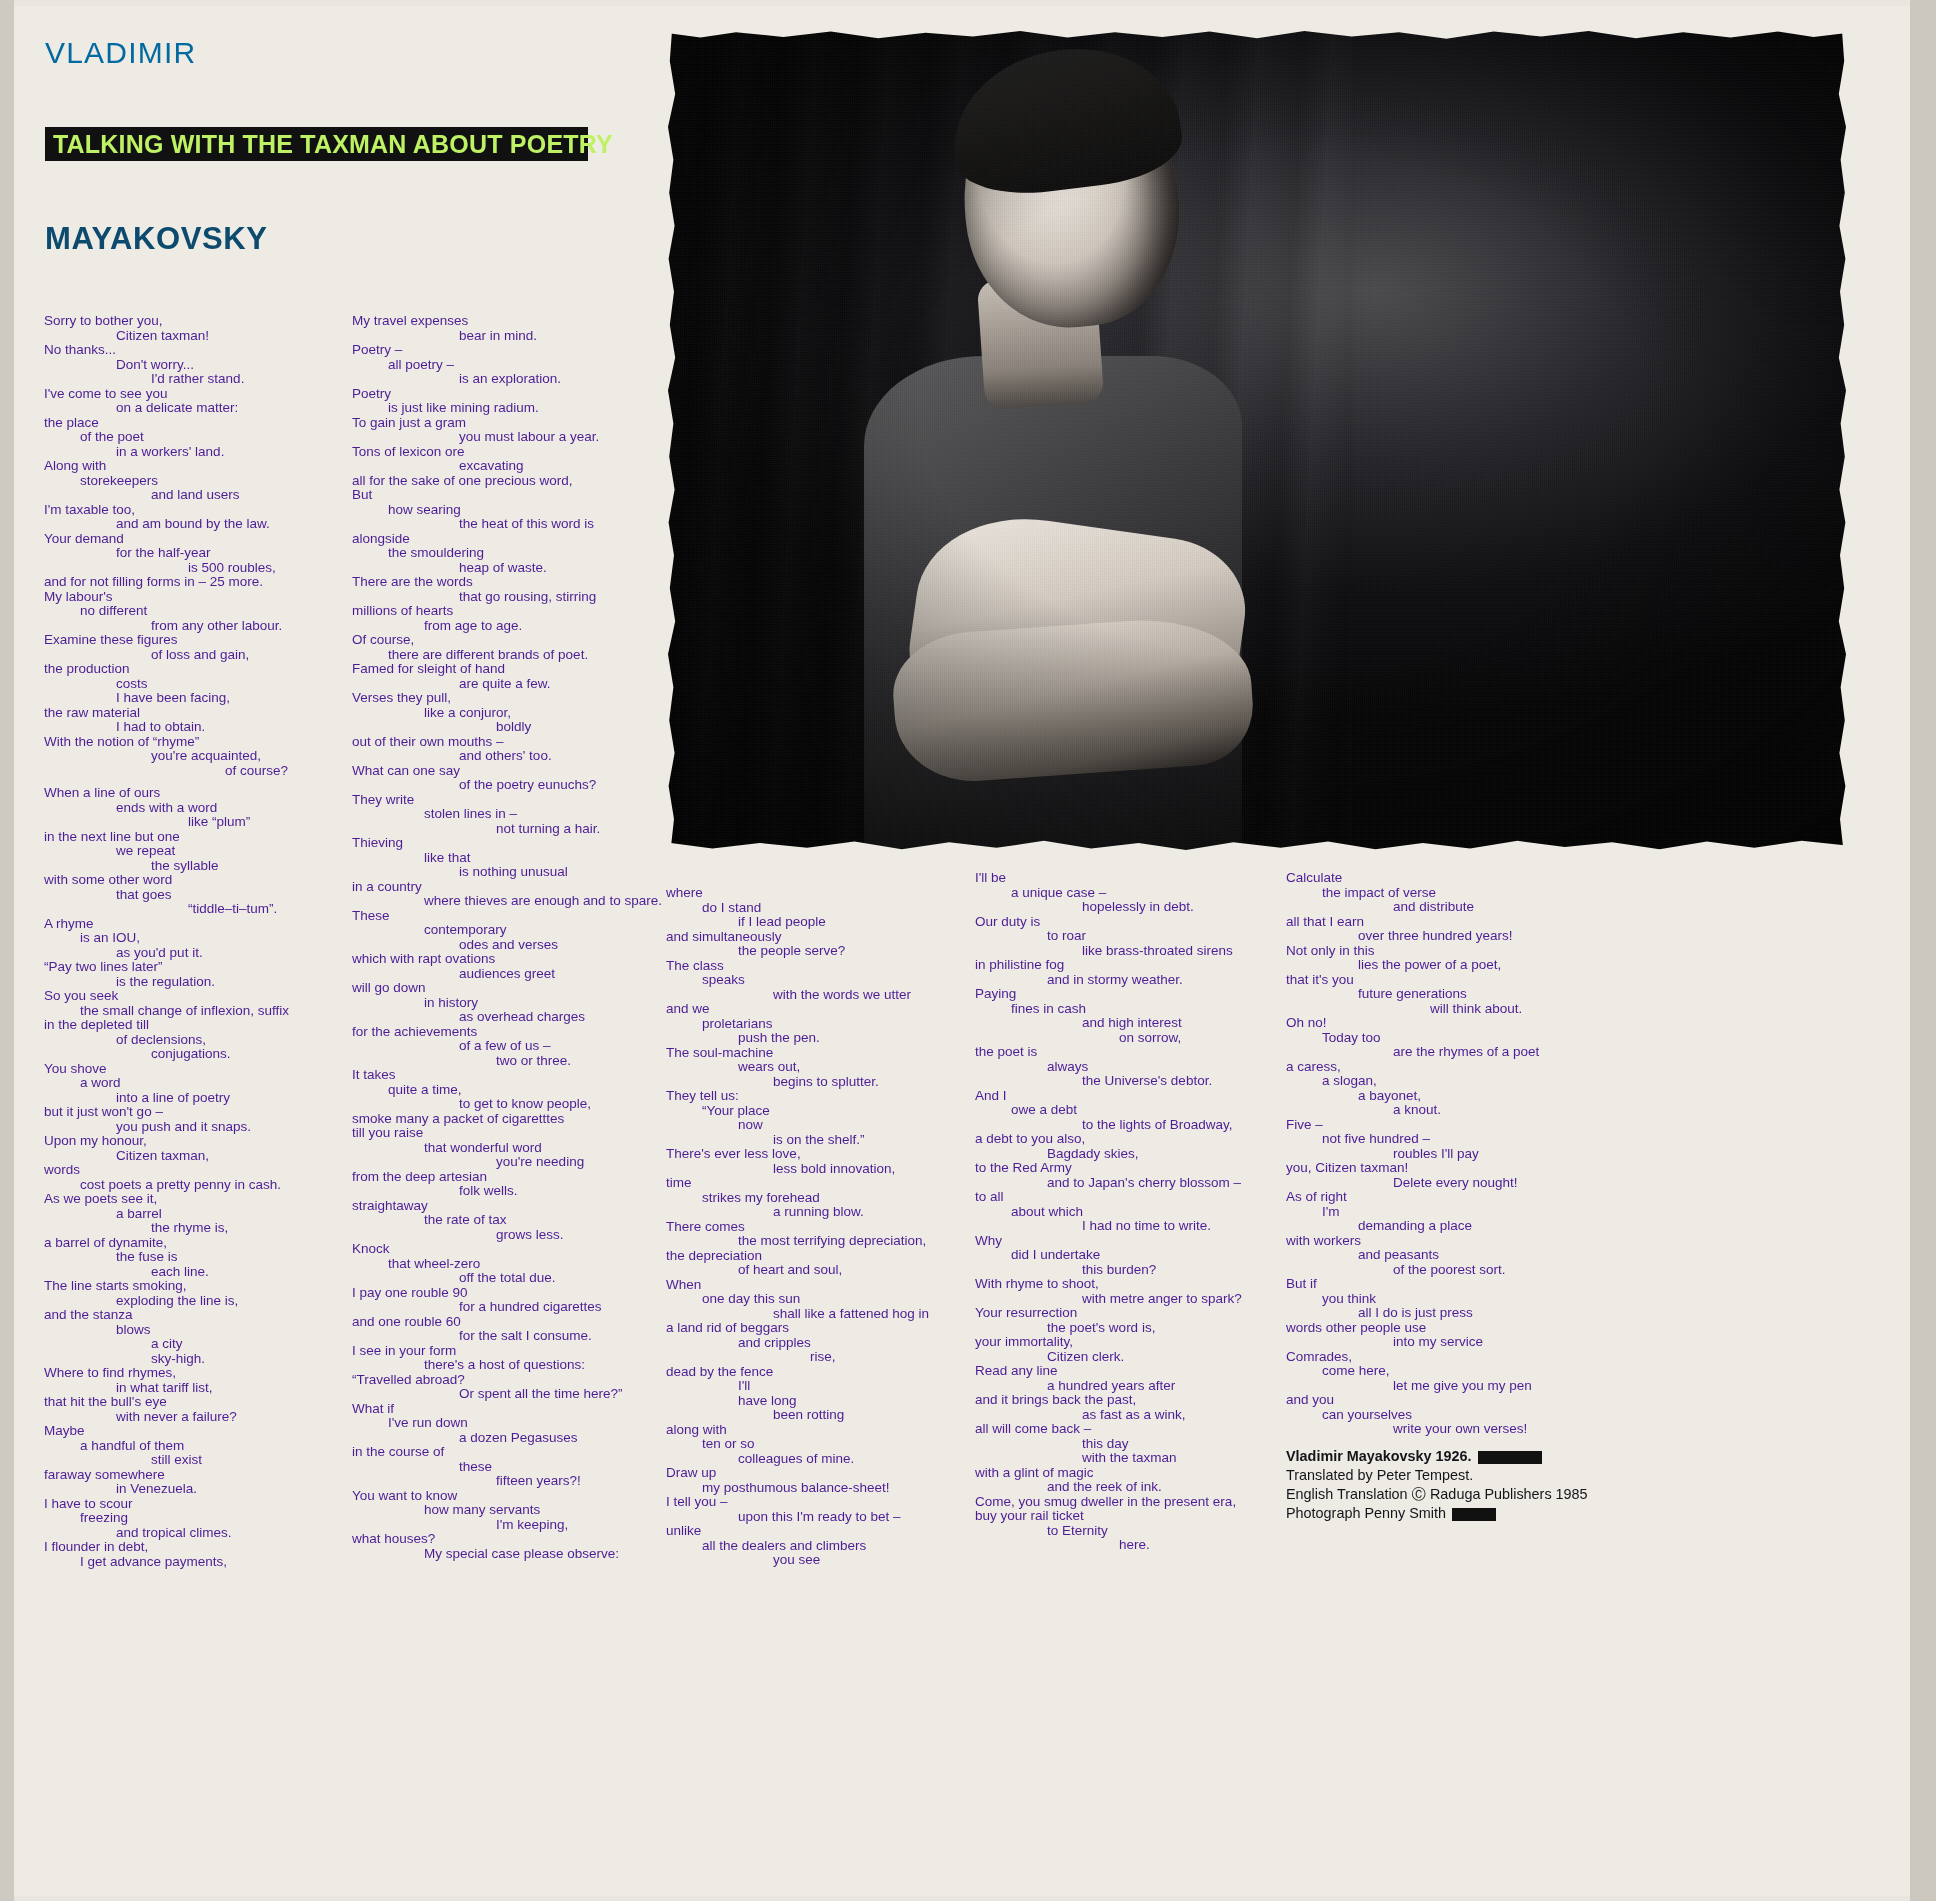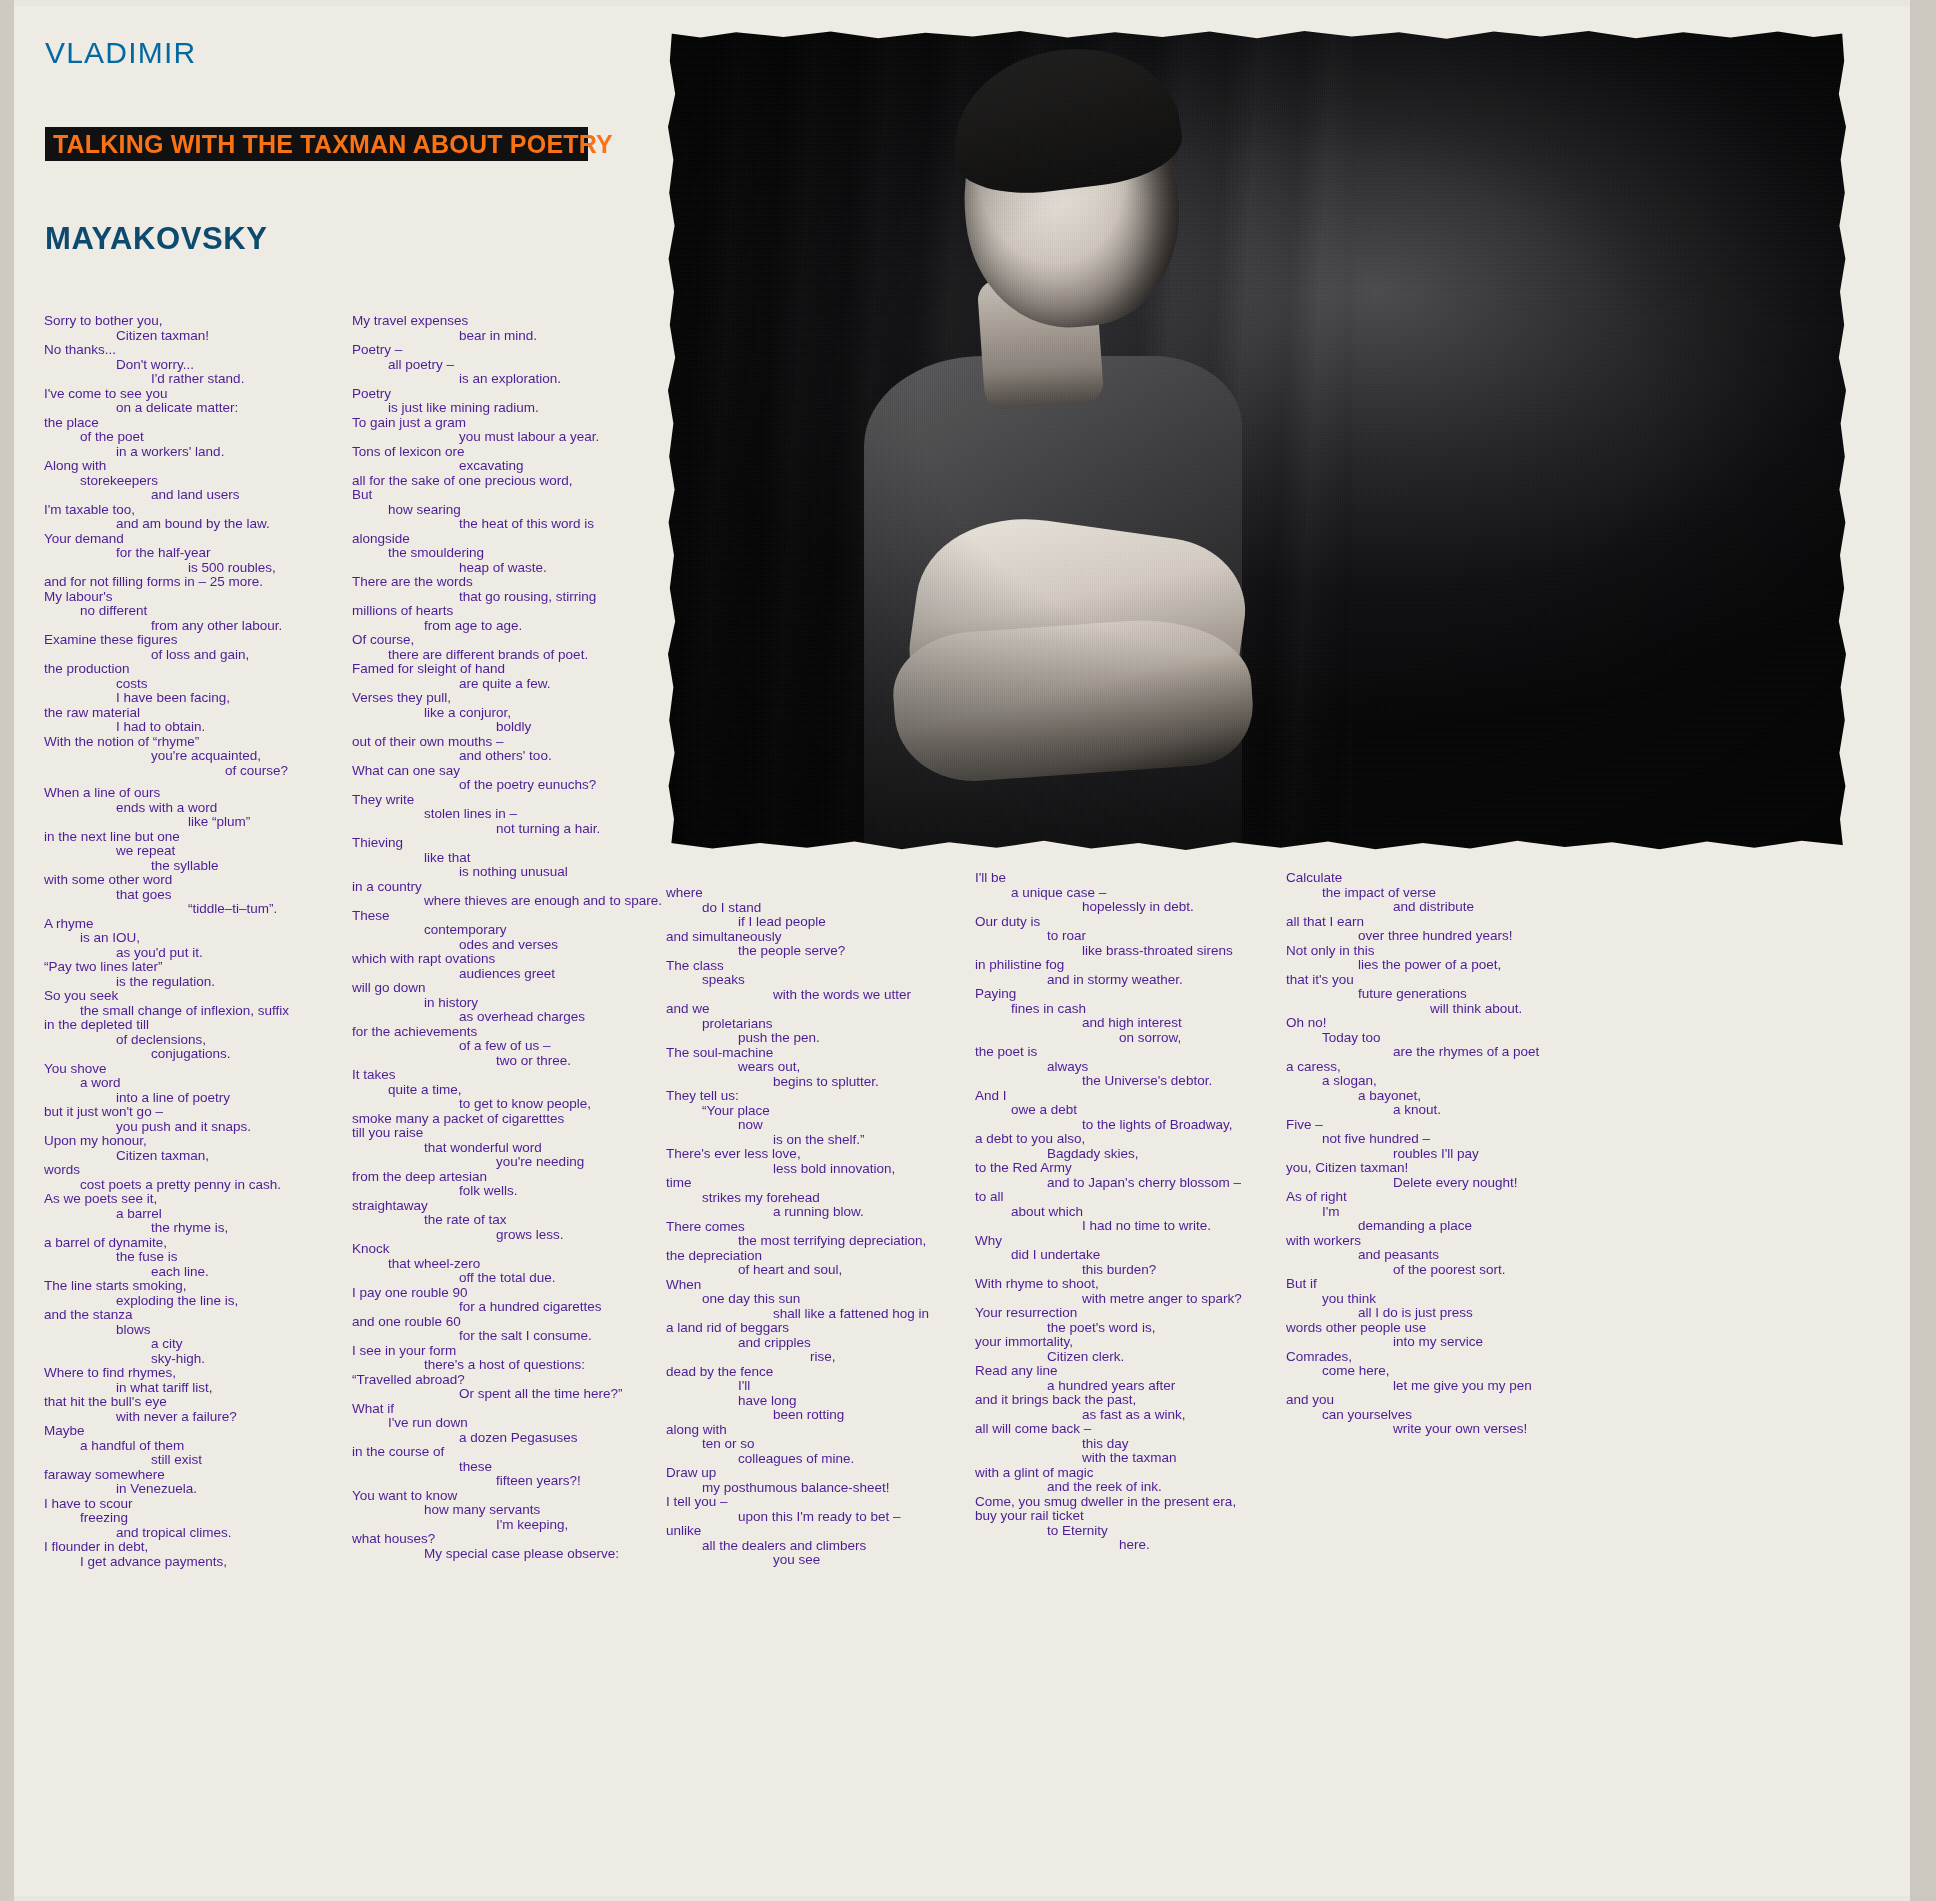--- a/index.html
+++ b/index.html
@@ -49,21 +49,21 @@
     position: absolute;
     left: 45px;
     top: 127px;
     width: 543px;
     height: 34px;
     background: #111;
     display: flex;
     align-items: center;
   }
   .album-title-bar span {
-    color: #f97316;
+    color: #bef264;
     font-size: 25px;
     letter-spacing: 0.2px;
     font-weight: 600;
     padding-left: 8px;
     white-space: nowrap;
   }
   .artist-name {
     position: absolute;
     left: 45px;
     top: 221px;
@@ -250,14 +250,20 @@
     <div class="torn left"></div>
     <div class="torn right"></div>
   </div>
 
   <div class="poem" id="col1"><span class="ln">Sorry to bother you,</span><span class="ln i2">Citizen taxman!</span><span class="ln">No thanks...</span><span class="ln i2">Don't worry...</span><span class="ln i3">I'd rather stand.</span><span class="ln">I've come to see you</span><span class="ln i2">on a delicate matter:</span><span class="ln">the place</span><span class="ln i1">of the poet</span><span class="ln i2">in a workers' land.</span><span class="ln">Along with</span><span class="ln i1">storekeepers</span><span class="ln i3">and land users</span><span class="ln">I'm taxable too,</span><span class="ln i2">and am bound by the law.</span><span class="ln">Your demand</span><span class="ln i2">for the half-year</span><span class="ln i4">is 500 roubles,</span><span class="ln">and for not filling forms in – 25 more.</span><span class="ln">My labour's</span><span class="ln i1">no different</span><span class="ln i3">from any other labour.</span><span class="ln">Examine these figures</span><span class="ln i3">of loss and gain,</span><span class="ln">the production</span><span class="ln i2">costs</span><span class="ln i2">I have been facing,</span><span class="ln">the raw material</span><span class="ln i2">I had to obtain.</span><span class="ln">With the notion of “rhyme”</span><span class="ln i3">you're acquainted,</span><span class="ln i5">of course?</span><span class="ln sp"></span><span class="ln">When a line of ours</span><span class="ln i2">ends with a word</span><span class="ln i4">like “plum”</span><span class="ln">in the next line but one</span><span class="ln i2">we repeat</span><span class="ln i3">the syllable</span><span class="ln">with some other word</span><span class="ln i2">that goes</span><span class="ln i4">“tiddle–ti–tum”.</span><span class="ln">A rhyme</span><span class="ln i1">is an IOU,</span><span class="ln i2">as you'd put it.</span><span class="ln">“Pay two lines later”</span><span class="ln i2">is the regulation.</span><span class="ln">So you seek</span><span class="ln i1">the small change of inflexion, suffix</span><span class="ln">in the depleted till</span><span class="ln i2">of declensions,</span><span class="ln i3">conjugations.</span><span class="ln">You shove</span><span class="ln i1">a word</span><span class="ln i2">into a line of poetry</span><span class="ln">but it just won't go –</span><span class="ln i2">you push and it snaps.</span><span class="ln">Upon my honour,</span><span class="ln i2">Citizen taxman,</span><span class="ln">words</span><span class="ln i1">cost poets a pretty penny in cash.</span><span class="ln">As we poets see it,</span><span class="ln i2">a barrel</span><span class="ln i3">the rhyme is,</span><span class="ln">a barrel of dynamite,</span><span class="ln i2">the fuse is</span><span class="ln i3">each line.</span><span class="ln">The line starts smoking,</span><span class="ln i2">exploding the line is,</span><span class="ln">and the stanza</span><span class="ln i2">blows</span><span class="ln i3">a city</span><span class="ln i3">sky-high.</span><span class="ln">Where to find rhymes,</span><span class="ln i2">in what tariff list,</span><span class="ln">that hit the bull's eye</span><span class="ln i2">with never a failure?</span><span class="ln">Maybe</span><span class="ln i1">a handful of them</span><span class="ln i3">still exist</span><span class="ln">faraway somewhere</span><span class="ln i2">in Venezuela.</span><span class="ln">I have to scour</span><span class="ln i1">freezing</span><span class="ln i2">and tropical climes.</span><span class="ln">I flounder in debt,</span><span class="ln i1">I get advance payments,</span></div>
   <div class="poem" id="col2"><span class="ln">My travel expenses</span><span class="ln i3">bear in mind.</span><span class="ln">Poetry –</span><span class="ln i1">all poetry –</span><span class="ln i3">is an exploration.</span><span class="ln">Poetry</span><span class="ln i1">is just like mining radium.</span><span class="ln">To gain just a gram</span><span class="ln i3">you must labour a year.</span><span class="ln">Tons of lexicon ore</span><span class="ln i3">excavating</span><span class="ln">all for the sake of one precious word,</span><span class="ln">But</span><span class="ln i1">how searing</span><span class="ln i3">the heat of this word is</span><span class="ln">alongside</span><span class="ln i1">the smouldering</span><span class="ln i3">heap of waste.</span><span class="ln">There are the words</span><span class="ln i3">that go rousing, stirring</span><span class="ln">millions of hearts</span><span class="ln i2">from age to age.</span><span class="ln">Of course,</span><span class="ln i1">there are different brands of poet.</span><span class="ln">Famed for sleight of hand</span><span class="ln i3">are quite a few.</span><span class="ln">Verses they pull,</span><span class="ln i2">like a conjuror,</span><span class="ln i4">boldly</span><span class="ln">out of their own mouths –</span><span class="ln i3">and others' too.</span><span class="ln">What can one say</span><span class="ln i3">of the poetry eunuchs?</span><span class="ln">They write</span><span class="ln i2">stolen lines in –</span><span class="ln i4">not turning a hair.</span><span class="ln">Thieving</span><span class="ln i2">like that</span><span class="ln i3">is nothing unusual</span><span class="ln">in a country</span><span class="ln i2">where thieves are enough and to spare.</span><span class="ln">These</span><span class="ln i2">contemporary</span><span class="ln i3">odes and verses</span><span class="ln">which with rapt ovations</span><span class="ln i3">audiences greet</span><span class="ln">will go down</span><span class="ln i2">in history</span><span class="ln i3">as overhead charges</span><span class="ln">for the achievements</span><span class="ln i3">of a few of us –</span><span class="ln i4">two or three.</span><span class="ln">It takes</span><span class="ln i1">quite a time,</span><span class="ln i3">to get to know people,</span><span class="ln">smoke many a packet of cigaretttes</span><span class="ln">till you raise</span><span class="ln i2">that wonderful word</span><span class="ln i4">you're needing</span><span class="ln">from the deep artesian</span><span class="ln i3">folk wells.</span><span class="ln">straightaway</span><span class="ln i2">the rate of tax</span><span class="ln i4">grows less.</span><span class="ln">Knock</span><span class="ln i1">that wheel-zero</span><span class="ln i3">off the total due.</span><span class="ln">I pay one rouble 90</span><span class="ln i3">for a hundred cigarettes</span><span class="ln">and one rouble 60</span><span class="ln i3">for the salt I consume.</span><span class="ln">I see in your form</span><span class="ln i2">there's a host of questions:</span><span class="ln">“Travelled abroad?</span><span class="ln i3">Or spent all the time here?”</span><span class="ln">What if</span><span class="ln i1">I've run down</span><span class="ln i3">a dozen Pegasuses</span><span class="ln">in the course of</span><span class="ln i3">these</span><span class="ln i4">fifteen years?!</span><span class="ln">You want to know</span><span class="ln i2">how many servants</span><span class="ln i4">I'm keeping,</span><span class="ln">what houses?</span><span class="ln i2">My special case please observe:</span></div>
   <div class="poem" id="col3"><span class="ln">where</span><span class="ln i1">do I stand</span><span class="ln i2">if I lead people</span><span class="ln">and simultaneously</span><span class="ln i2">the people serve?</span><span class="ln">The class</span><span class="ln i1">speaks</span><span class="ln i3">with the words we utter</span><span class="ln">and we</span><span class="ln i1">proletarians</span><span class="ln i2">push the pen.</span><span class="ln">The soul-machine</span><span class="ln i2">wears out,</span><span class="ln i3">begins to splutter.</span><span class="ln">They tell us:</span><span class="ln i1">“Your place</span><span class="ln i2">now</span><span class="ln i3">is on the shelf.”</span><span class="ln">There's ever less love,</span><span class="ln i3">less bold innovation,</span><span class="ln">time</span><span class="ln i1">strikes my forehead</span><span class="ln i3">a running blow.</span><span class="ln">There comes</span><span class="ln i2">the most terrifying depreciation,</span><span class="ln">the depreciation</span><span class="ln i2">of heart and soul,</span><span class="ln">When</span><span class="ln i1">one day this sun</span><span class="ln i3">shall like a fattened hog in</span><span class="ln">a land rid of beggars</span><span class="ln i2">and cripples</span><span class="ln i4">rise,</span><span class="ln">dead by the fence</span><span class="ln i2">I'll</span><span class="ln i2">have long</span><span class="ln i3">been rotting</span><span class="ln">along with</span><span class="ln i1">ten or so</span><span class="ln i2">colleagues of mine.</span><span class="ln">Draw up</span><span class="ln i1">my posthumous balance-sheet!</span><span class="ln">I tell you –</span><span class="ln i2">upon this I'm ready to bet –</span><span class="ln">unlike</span><span class="ln i1">all the dealers and climbers</span><span class="ln i3">you see</span></div>
   <div class="poem" id="col4"><span class="ln">I'll be</span><span class="ln i1">a unique case –</span><span class="ln i3">hopelessly in debt.</span><span class="ln">Our duty is</span><span class="ln i2">to roar</span><span class="ln i3">like brass-throated sirens</span><span class="ln">in philistine fog</span><span class="ln i2">and in stormy weather.</span><span class="ln">Paying</span><span class="ln i1">fines in cash</span><span class="ln i3">and high interest</span><span class="ln i4">on sorrow,</span><span class="ln">the poet is</span><span class="ln i2">always</span><span class="ln i3">the Universe's debtor.</span><span class="ln">And I</span><span class="ln i1">owe a debt</span><span class="ln i3">to the lights of Broadway,</span><span class="ln">a debt to you also,</span><span class="ln i2">Bagdady skies,</span><span class="ln">to the Red Army</span><span class="ln i2">and to Japan's cherry blossom –</span><span class="ln">to all</span><span class="ln i1">about which</span><span class="ln i3">I had no time to write.</span><span class="ln">Why</span><span class="ln i1">did I undertake</span><span class="ln i3">this burden?</span><span class="ln">With rhyme to shoot,</span><span class="ln i3">with metre anger to spark?</span><span class="ln">Your resurrection</span><span class="ln i2">the poet's word is,</span><span class="ln">your immortality,</span><span class="ln i2">Citizen clerk.</span><span class="ln">Read any line</span><span class="ln i2">a hundred years after</span><span class="ln">and it brings back the past,</span><span class="ln i3">as fast as a wink,</span><span class="ln">all will come back –</span><span class="ln i3">this day</span><span class="ln i3">with the taxman</span><span class="ln">with a glint of magic</span><span class="ln i2">and the reek of ink.</span><span class="ln">Come, you smug dweller in the present era,</span><span class="ln">buy your rail ticket</span><span class="ln i2">to Eternity</span><span class="ln i4">here.</span></div>
   <div class="poem" id="col5"><span class="ln">Calculate</span><span class="ln i1">the impact of verse</span><span class="ln i3">and distribute</span><span class="ln">all that I earn</span><span class="ln i2">over three hundred years!</span><span class="ln">Not only in this</span><span class="ln i2">lies the power of a poet,</span><span class="ln">that it's you</span><span class="ln i2">future generations</span><span class="ln i4">will think about.</span><span class="ln">Oh no!</span><span class="ln i1">Today too</span><span class="ln i3">are the rhymes of a poet</span><span class="ln">a caress,</span><span class="ln i1">a slogan,</span><span class="ln i2">a bayonet,</span><span class="ln i3">a knout.</span><span class="ln">Five –</span><span class="ln i1">not five hundred –</span><span class="ln i3">roubles I'll pay</span><span class="ln">you, Citizen taxman!</span><span class="ln i3">Delete every nought!</span><span class="ln">As of right</span><span class="ln i1">I'm</span><span class="ln i2">demanding a place</span><span class="ln">with workers</span><span class="ln i2">and peasants</span><span class="ln i3">of the poorest sort.</span><span class="ln">But if</span><span class="ln i1">you think</span><span class="ln i2">all I do is just press</span><span class="ln">words other people use</span><span class="ln i3">into my service</span><span class="ln">Comrades,</span><span class="ln i1">come here,</span><span class="ln i3">let me give you my pen</span><span class="ln">and you</span><span class="ln i1">can yourselves</span><span class="ln i3">write your own verses!</span></div>
 
+  <div class="credits">
+    <span class="line"><span class="byline">Vladimir Mayakovsky 1926.</span><span class="redact"></span></span>
+    <span class="line">Translated by Peter Tempest.</span>
+    <span class="line">English Translation Ⓒ Raduga Publishers 1985</span>
+    <span class="line"><span>Photograph Penny Smith</span><span class="redact small"></span></span>
+  </div>
 </div>
 
 
 </body></html>

